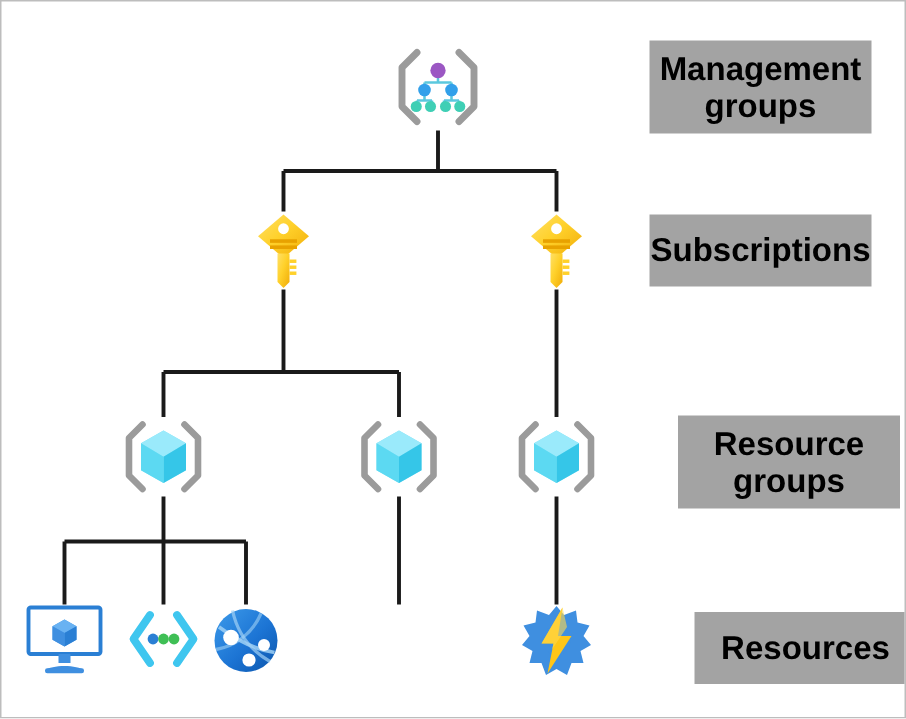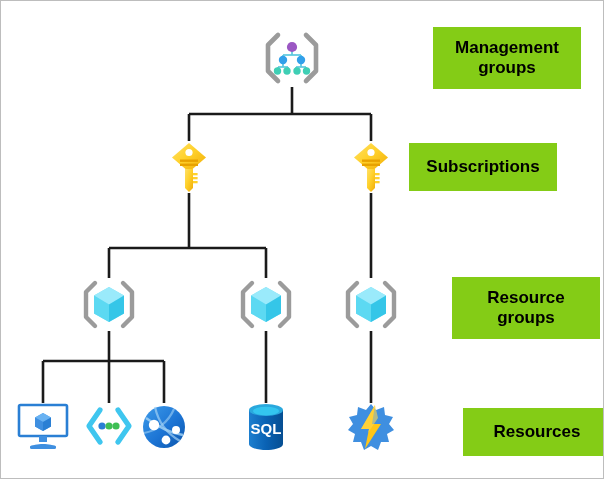--- a/index.html
+++ b/index.html
@@ -32,28 +32,28 @@
     pointer-events: none;
   }
   .node {
     position: absolute;
     display: flex;
     align-items: center;
     justify-content: center;
   }
   .legend-box {
     position: absolute;
-    background: #84cc16;
+    background: #a3a3a3;
     display: flex;
     align-items: center;
     justify-content: center;
     text-align: center;
     color: #000000;
     font-weight: bold;
-    font-size: 17px;
+    font-size: 22px;
     line-height: 1.15;
     font-family: "Liberation Sans", sans-serif;
   }
   .legend-box span { display: block; padding: 0 6px; }
   .sql-text {
     font-family: "Liberation Sans", sans-serif;
     font-size: 15px;
     font-weight: bold;
     fill: #ffffff;
   }
@@ -239,56 +239,41 @@
         <circle cx="24" cy="24" r="21" fill="url(#globeGrad)"></circle>
         <path d="M6,15 C18,24 30,30 43,32" fill="none" stroke="#9fd0f5" stroke-width="2.4" opacity="0.85"></path>
         <path d="M15,4 C18,18 26,30 40,38" fill="none" stroke="#9fd0f5" stroke-width="2.2" opacity="0.7"></path>
         <path d="M4,30 C16,28 28,20 34,6" fill="none" stroke="#9fd0f5" stroke-width="2.2" opacity="0.6"></path>
         <circle cx="14" cy="22" r="5.2" fill="#ffffff"></circle>
         <circle cx="36" cy="27" r="4" fill="#ffffff"></circle>
         <circle cx="26" cy="37" r="4.4" fill="#ffffff"></circle>
       </svg>
     </div>
 
-    <div class="node" style="left:241px; top:401px; width:48px; height:50px;">
-      <svg width="48" height="50" viewBox="0 0 48 50" xmlns="http://www.w3.org/2000/svg">
-        <defs>
-          <linearGradient id="sqlBody" x1="0" y1="0" x2="1" y2="0">
-            <stop offset="0%" stop-color="#1d7fcf"></stop>
-            <stop offset="50%" stop-color="#0a62b4"></stop>
-            <stop offset="100%" stop-color="#064e92"></stop>
-          </linearGradient>
-        </defs>
-        <path d="M7,8 L7,42 C7,46 17,48 24,48 C31,48 41,46 41,42 L41,8 Z" fill="url(#sqlBody)"></path>
-        <ellipse cx="24" cy="8" rx="17" ry="6" fill="#2aa8dd"></ellipse>
-        <ellipse cx="24" cy="9" rx="13" ry="4.2" fill="#33c5ef"></ellipse>
-        <text class="sql-text" x="24" y="32" text-anchor="middle">SQL</text>
-      </svg>
-    </div>
 
     <div class="node" style="left:345px; top:401px; width:50px; height:50px;">
       <svg width="50" height="50" viewBox="0 0 50 50" xmlns="http://www.w3.org/2000/svg">
         <g fill="#3f8fe0">
           <path d="M25,2 L30,8 L38,5 L39,13 L47,15 L43,22 L48,28 L41,32 L43,40 L35,40 L32,48
                    L25,44 L18,48 L15,40 L7,40 L9,32 L2,28 L7,22 L3,15 L11,13 L12,5 L20,8 Z"></path>
         </g>
         <circle cx="25" cy="25" r="9.5" fill="#3f8fe0"></circle>
         <path d="M29,3 L15,27 L23,27 L19,47 L35,22 L26,22 Z" fill="#ffc617"></path>
         <path d="M29,3 L15,27 L23,27 L22,31 L32,16 Z" fill="#ffd84d" opacity="0.6"></path>
       </svg>
     </div>
 
     <div class="legend-box" style="left:432px; top:26px; width:148px; height:62px;">
       <div>
         <span>Management</span>
         <span>groups</span>
       </div>
     </div>
 
-    <div class="legend-box" style="left:408px; top:142px; width:148px; height:48px;">
+    <div class="legend-box" style="left:432px; top:142px; width:148px; height:48px;">
       <div>
         <span>Subscriptions</span>
       </div>
     </div>
 
     <div class="legend-box" style="left:451px; top:276px; width:148px; height:62px;">
       <div>
         <span>Resource</span>
         <span>groups</span>
       </div>

